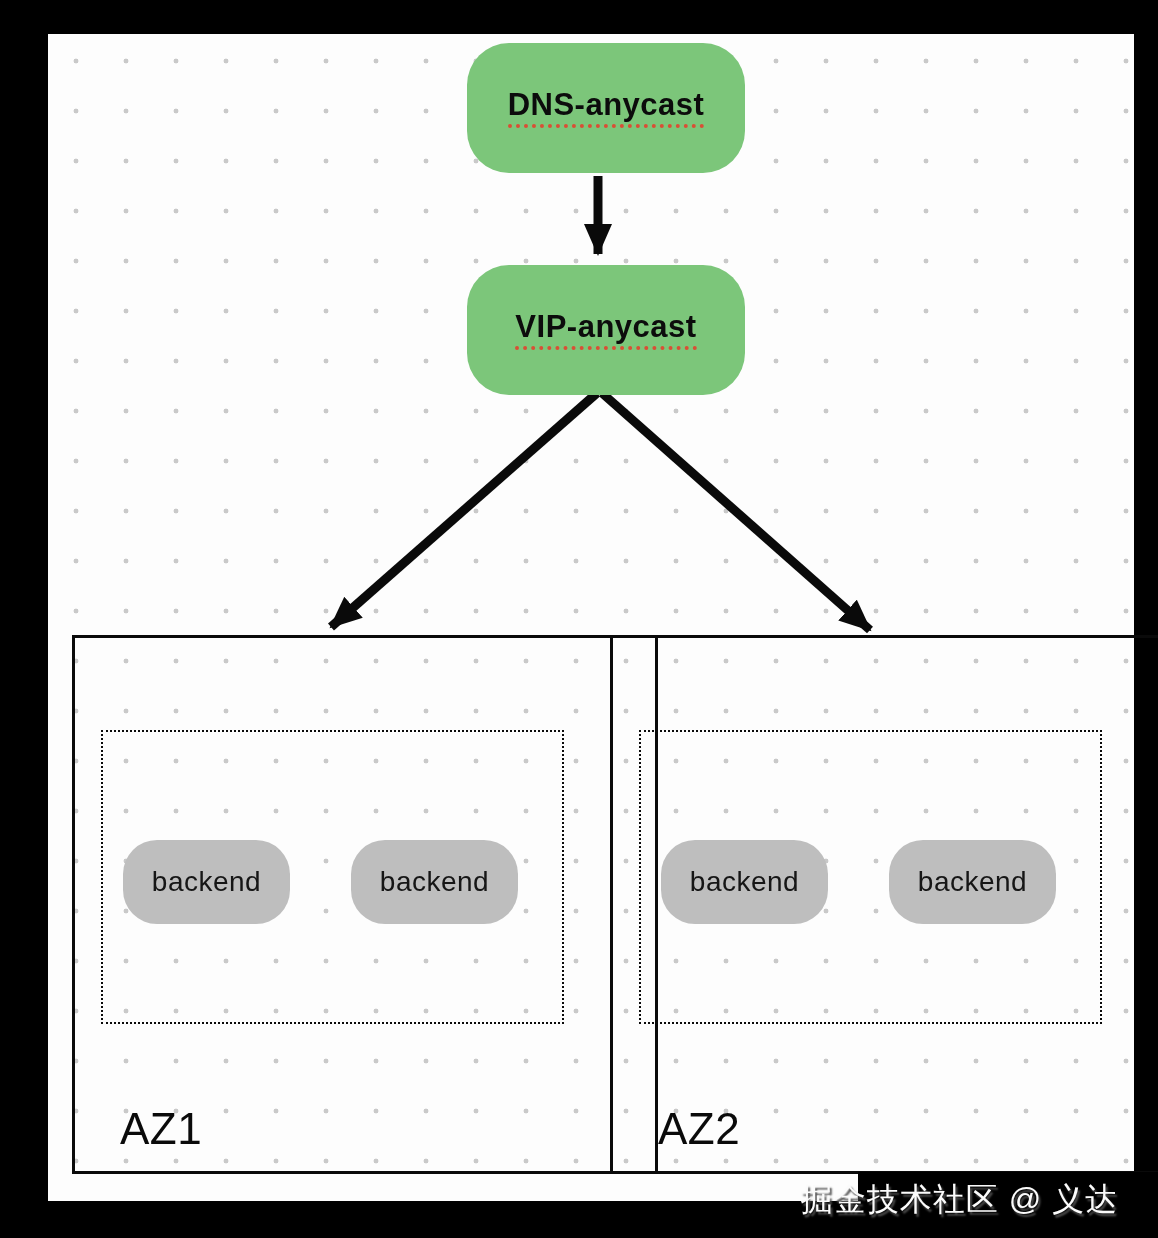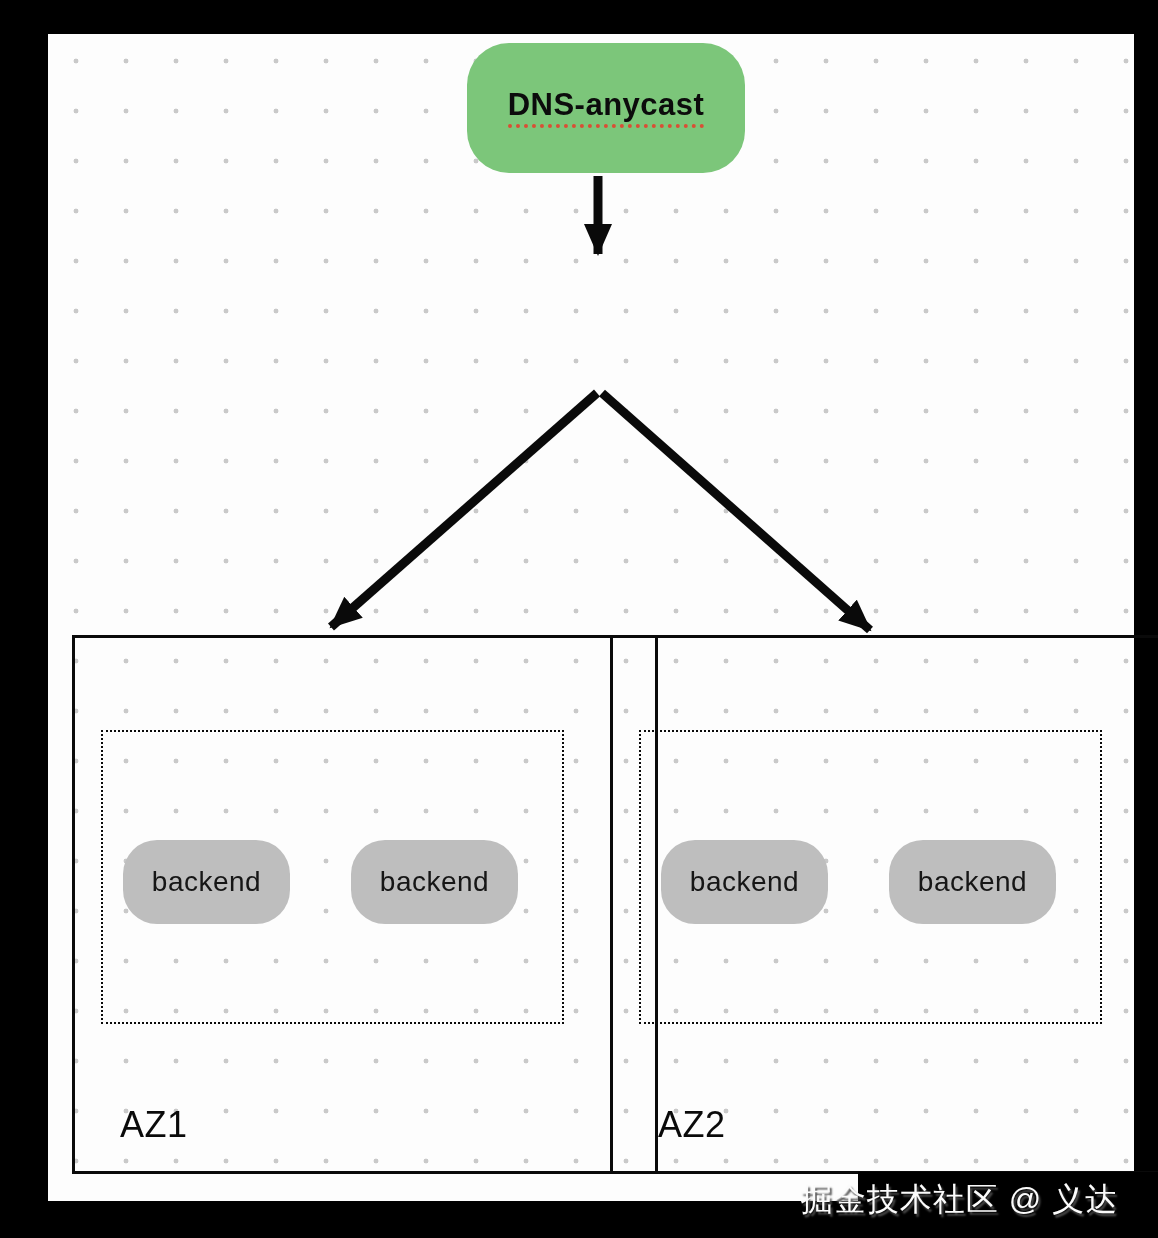--- a/index.html
+++ b/index.html
@@ -66,21 +66,21 @@
   .backend.b0 { left: 20px; }
   .backend.b1 { left: 248px; }
   .backend-label {
     font-size: 28px;
     color: #161616;
     letter-spacing: 0.5px;
   }
   .zone-label {
     position: absolute;
     left: 45px; top: 466px;
-    font-size: 36px;
+    font-size: 44px;
     color: #0a0a0a;
     letter-spacing: 0.5px;
   }
   svg.arrows {
     position: absolute; left: 0; top: 0;
     width: 1086px; height: 1167px;
     pointer-events: none;
   }
   .wm-band {
     position: absolute;
@@ -111,20 +111,23 @@
     </defs>
     <line x1="550" y1="142" x2="550" y2="220" stroke="#0a0a0a" stroke-width="9" marker-end="url(#ah)"></line>
     <line x1="549" y1="359" x2="283" y2="593" stroke="#0a0a0a" stroke-width="9" marker-end="url(#ah)"></line>
     <line x1="554" y1="359" x2="822" y2="596" stroke="#0a0a0a" stroke-width="9" marker-end="url(#ah)"></line>
   </svg>
 
   <div class="node dns">
     <span class="node-label">DNS-anycast</span>
   </div>
 
+  <div class="node vip">
+    <span class="node-label">VIP-anycast</span>
+  </div>
 
   <div class="zone az1">
     <div class="subnet">
       <div class="backend b0">
         <span class="backend-label">backend</span>
       </div>
       <div class="backend b1">
         <span class="backend-label">backend</span>
       </div>
     </div>

